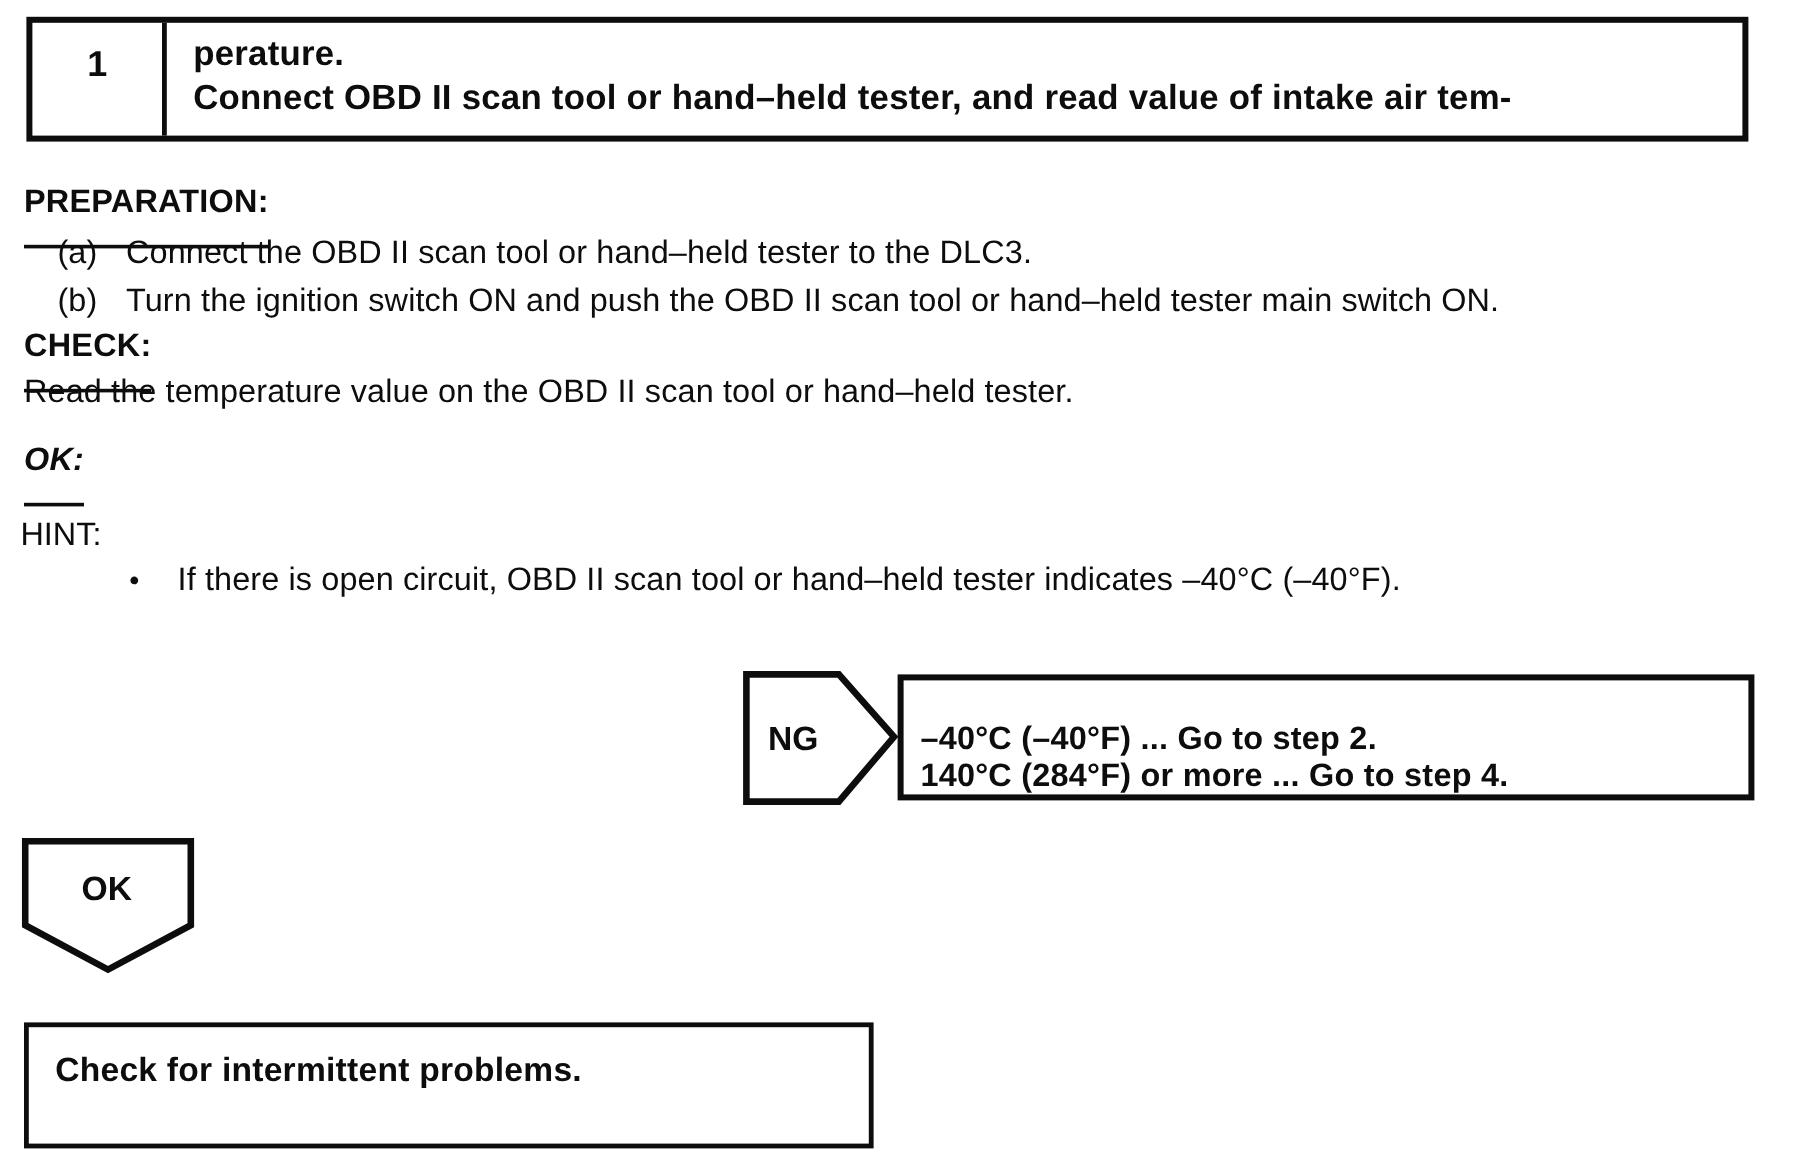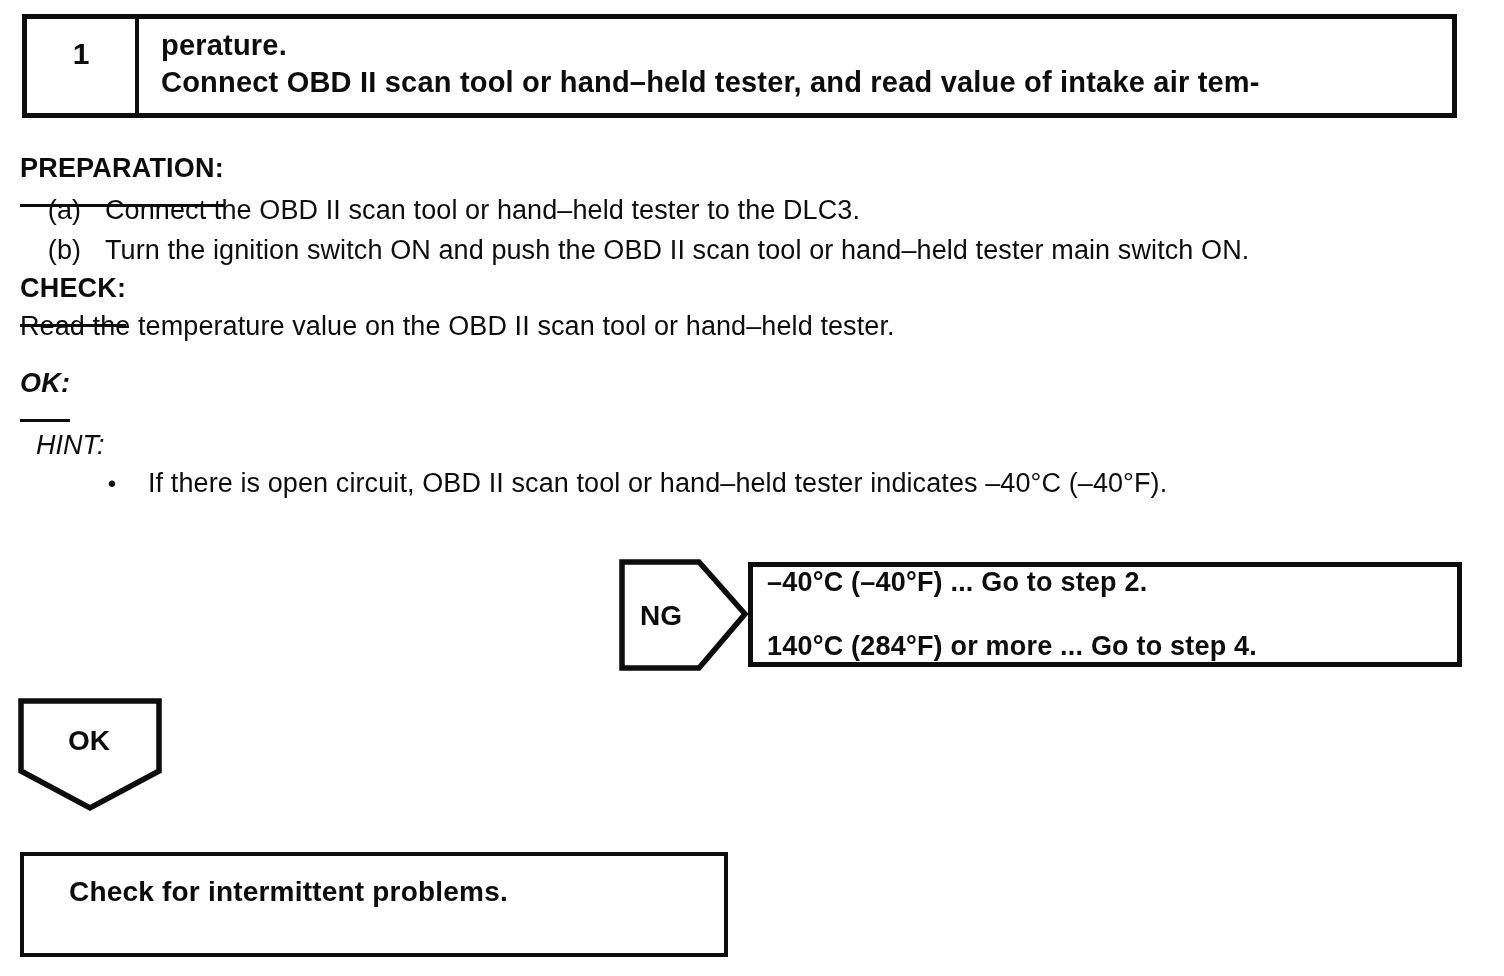--- a/index.html
+++ b/index.html
@@ -36,56 +36,56 @@
   
   .abs{position:absolute;}
   .sec-heading{
     left:20px;
     font-size:27px;font-weight:bold;
     border-bottom:3px solid #0d0d0d;
     padding-bottom:20px;
     letter-spacing:0.2px;
   }
   .plain-heading{
-    left:36px;
-    font-size:27px;font-weight:normal;font-style:italic;
+    left:17px;
+    font-size:27px;font-weight:normal;
   }
   .body-line{
     left:20px;
     font-size:27px;
     white-space:nowrap;
     letter-spacing:0.1px;
     text-align:center;
   }
   .lettered .item-label{display:inline-block;width:81px;}
   .bulleted{left:33px;}
   .bulleted .bullet-mark{display:inline-block;width:72px;font-size:24px;}
   .bold{font-weight:bold;}
   
   .ng-pentagon{position:absolute;left:619px;top:559px;}
   .ng-result-box{
     position:absolute;left:748px;top:562px;
     width:714px;height:105px;
     border:5px solid #0d0d0d;
     box-sizing:border-box;
-    display:flex;flex-direction:column;justify-content:space-between;
+    display:flex;flex-direction:column;justify-content:flex-end;
     padding-left:14px;
     font-size:27px;font-weight:bold;
     line-height:31px;
     letter-spacing:0.2px;
   }
   
   .ok-pentagon{position:absolute;left:18px;top:698px;}
   
   .conclusion-box{
     position:absolute;left:20px;top:852px;
     width:708px;height:105px;
     border:4px solid #0d0d0d;
     box-sizing:border-box;
-    padding:20px 0 0 45px;
+    padding:20px 0 0 22px;
     font-size:28px;font-weight:bold;
     letter-spacing:0.2px;
   }
   svg text{
     font-family:"Liberation Sans", sans-serif;
     font-weight:bold;
     fill:#0d0d0d;
   }
 </style>
 </head>

